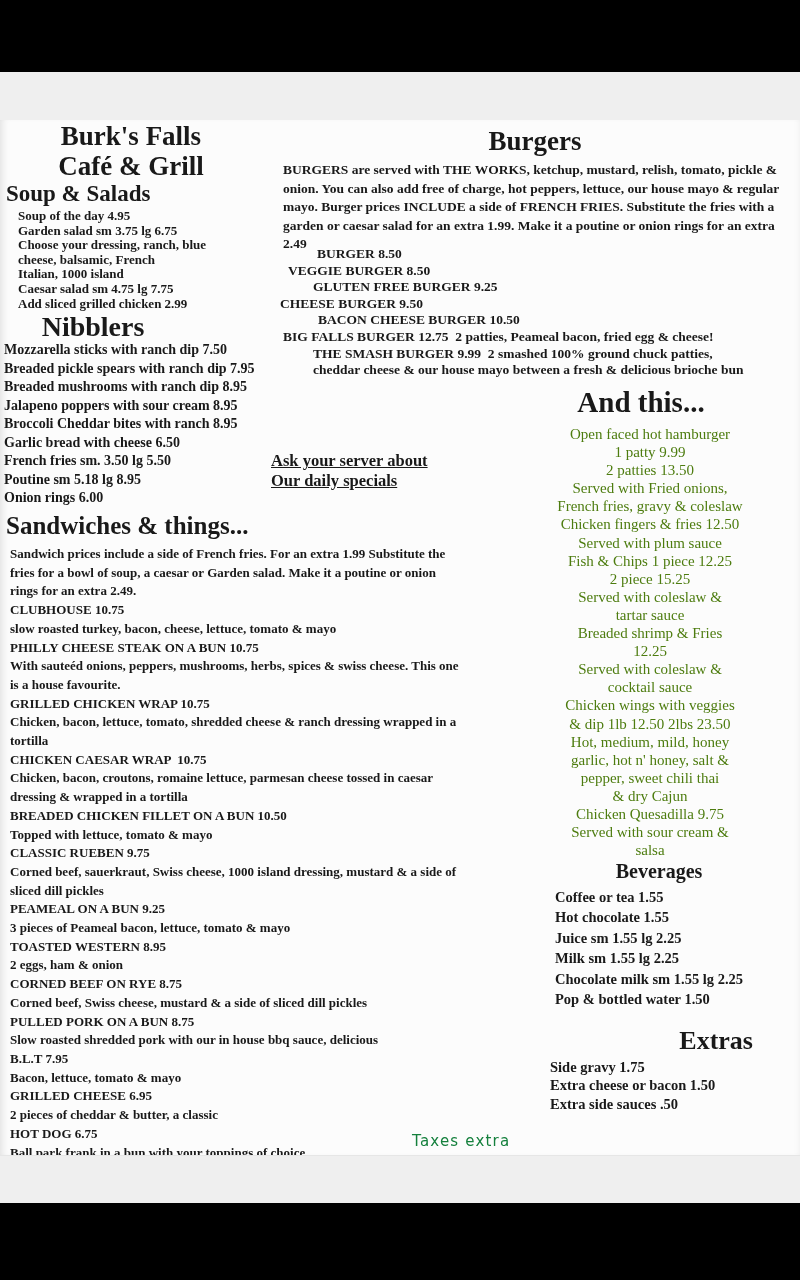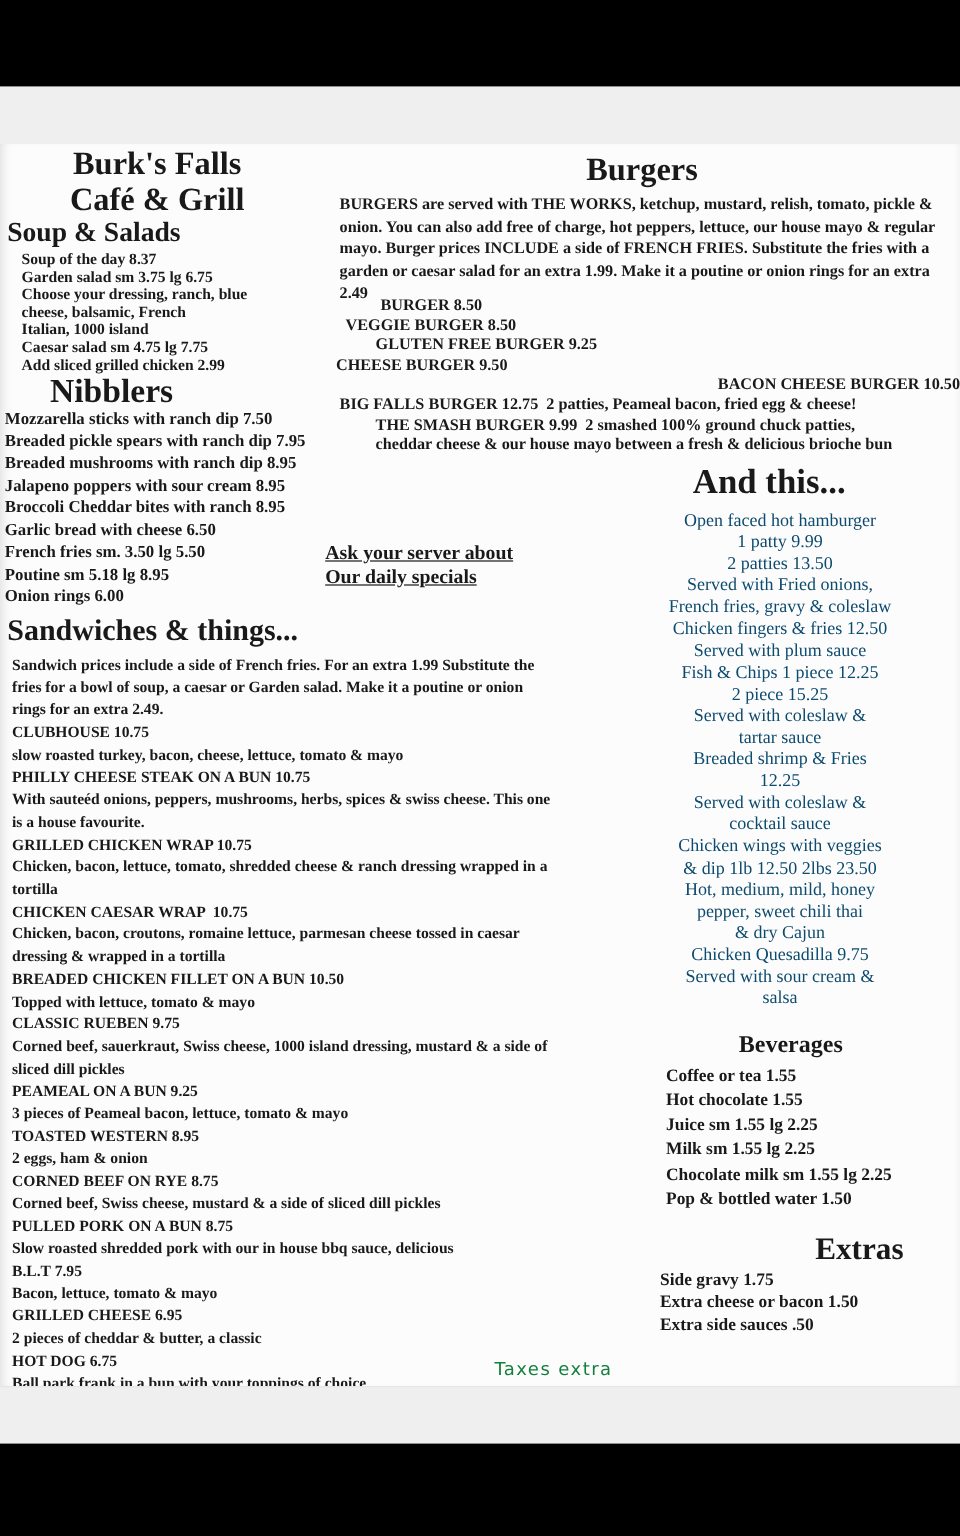--- a/index.html
+++ b/index.html
@@ -26,27 +26,27 @@
   .sand-head{left:6px;top:392px;font-size:25px;font-weight:bold;}
   .sand-list{left:10px;top:425px;width:532px;font-size:13px;line-height:18.7px;font-weight:bold;}
 
   .burg-head{left:280px;top:6px;width:510px;text-align:center;font-size:27px;font-weight:bold;}
   .burg-intro{left:283px;top:41px;width:516px;font-size:13.5px;line-height:18.6px;font-weight:bold;}
   .burg-list{left:280px;top:126px;width:520px;font-size:13.5px;line-height:16.6px;font-weight:bold;}
   .burg-list .line:nth-child(1){padding-left:37px;}
   .burg-list .line:nth-child(2){padding-left:8px;}
   .burg-list .line:nth-child(3){padding-left:33px;}
   .burg-list .line:nth-child(4){padding-left:0;}
-  .burg-list .line:nth-child(5){padding-left:38px;text-align:right;}
+  .burg-list .line:nth-child(5){padding-left:38px;}
   .burg-list .line:nth-child(6){padding-left:3px;}
   .burg-list .line:nth-child(7){padding-left:33px;}
   .burg-list .line:nth-child(8){padding-left:33px;}
 
   .andthis-head{left:530px;top:266px;width:222px;text-align:center;font-size:29px;font-weight:bold;}
-  .andthis-list{left:515px;top:305px;width:270px;text-align:center;font-size:15px;line-height:18.1px;color:#0c4a6e;}
+  .andthis-list{left:515px;top:305px;width:270px;text-align:center;font-size:15px;line-height:18.1px;color:#4d7c0f;}
   .bev-head{left:549px;top:740px;width:220px;text-align:center;font-size:20px;font-weight:bold;}
   .bev-list{left:555px;top:767px;width:250px;font-size:14.5px;line-height:20.4px;font-weight:bold;}
   .extras-head{left:533px;top:906px;width:220px;text-align:right;font-size:26px;font-weight:bold;}
   .extras-list{left:550px;top:938px;width:250px;font-size:14.5px;line-height:18.3px;font-weight:bold;}
   .taxes{left:412px;top:1012px;font-size:15px;color:#15803d;
          font-family:"DejaVu Sans","Liberation Sans",sans-serif;letter-spacing:1.2px;}
 </style>
 </head>
 <body>
 
@@ -56,21 +56,21 @@
 
   <div class="page">
 
     <div class="abs title">
       <div>Burk's Falls</div>
       <div>Café &amp; Grill</div>
     </div>
 
     <div class="abs soup-head">Soup &amp; Salads</div>
     <div class="abs soup-list">
-        <div class="line">Soup of the day 8.37</div>
+        <div class="line">Soup of the day 4.95</div>
         <div class="line">Garden salad sm 3.75 lg 6.75</div>
         <div class="line">Choose your dressing, ranch, blue</div>
         <div class="line">cheese, balsamic, French</div>
         <div class="line">Italian, 1000 island</div>
         <div class="line">Caesar salad sm 4.75 lg 7.75</div>
         <div class="line">Add sliced grilled chicken 2.99</div>
       </div>
 
     <div class="abs nib-head">Nibblers</div>
     <div class="abs nib-list">
@@ -153,20 +153,21 @@
         <div class="line">2 piece 15.25</div>
         <div class="line">Served with coleslaw &amp;</div>
         <div class="line">tartar sauce</div>
         <div class="line">Breaded shrimp &amp; Fries</div>
         <div class="line">12.25</div>
         <div class="line">Served with coleslaw &amp;</div>
         <div class="line">cocktail sauce</div>
         <div class="line">Chicken wings with veggies</div>
         <div class="line">&amp; dip 1lb 12.50 2lbs 23.50</div>
         <div class="line">Hot, medium, mild, honey</div>
+        <div class="line">garlic, hot n' honey, salt &amp;</div>
         <div class="line">pepper, sweet chili thai</div>
         <div class="line">&amp; dry Cajun</div>
         <div class="line">Chicken Quesadilla 9.75</div>
         <div class="line">Served with sour cream &amp;</div>
         <div class="line">salsa</div>
       </div>
 
     <div class="abs bev-head">Beverages</div>
     <div class="abs bev-list">
         <div class="line">Coffee or tea 1.55</div>

